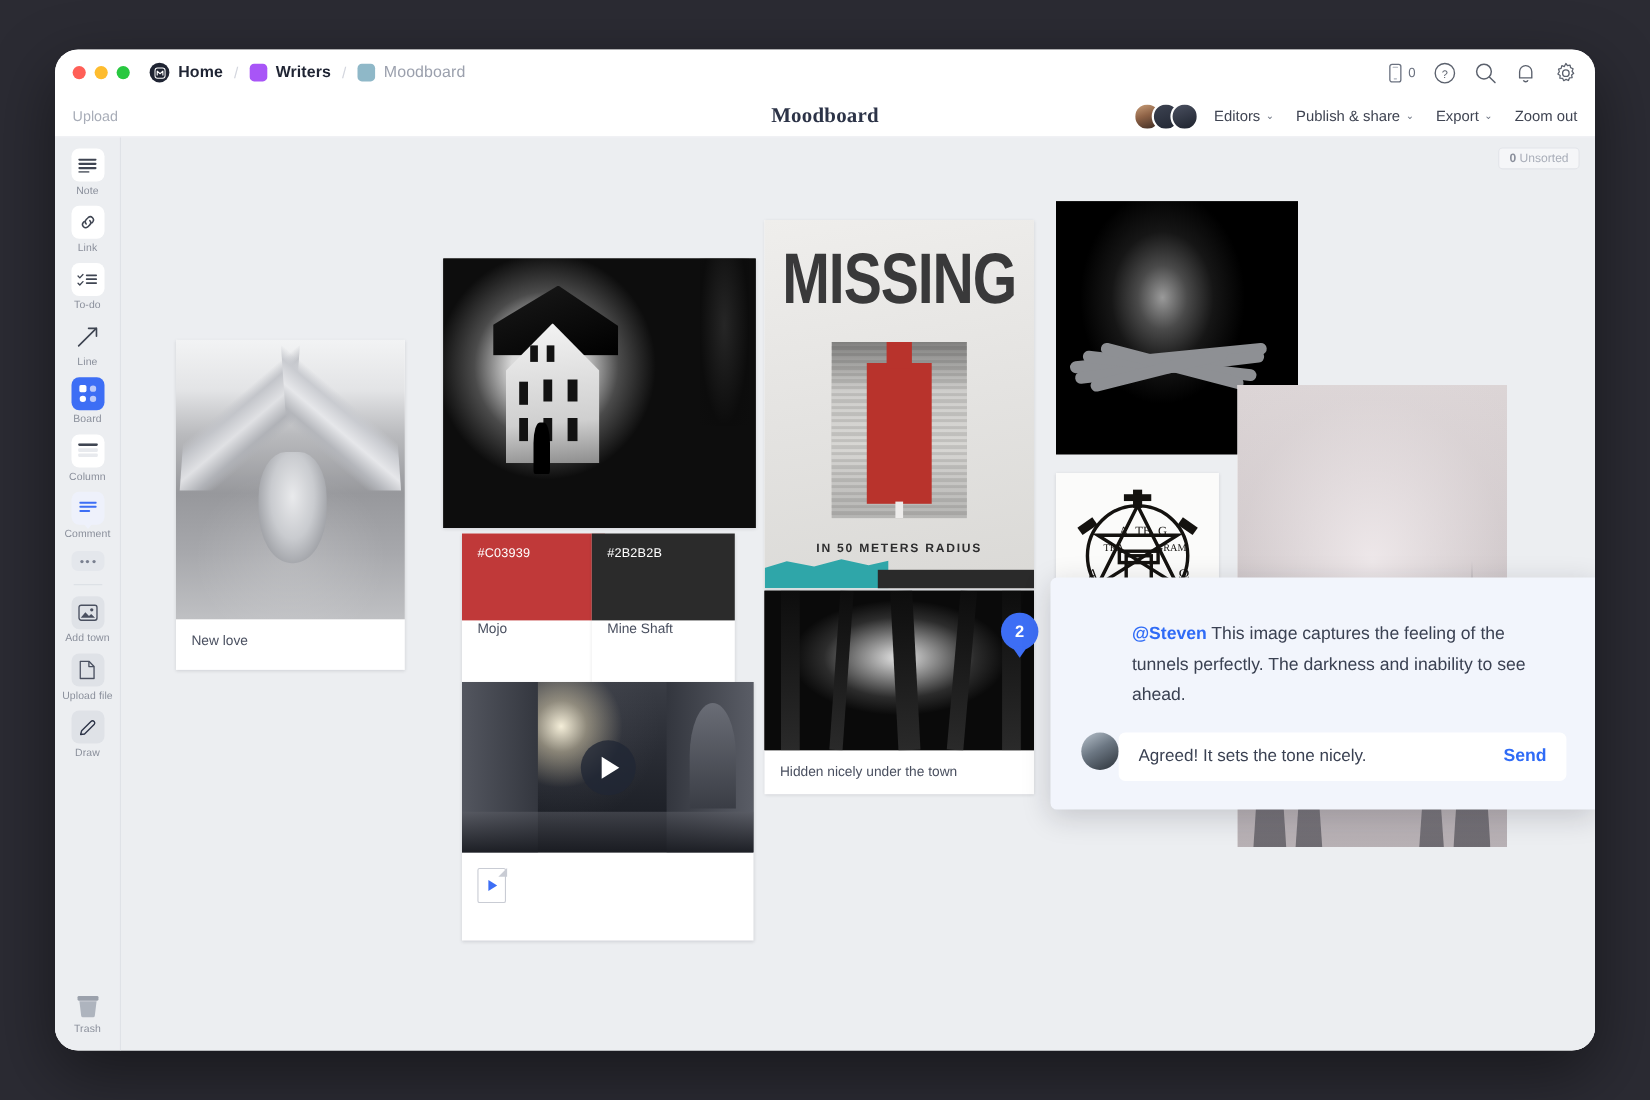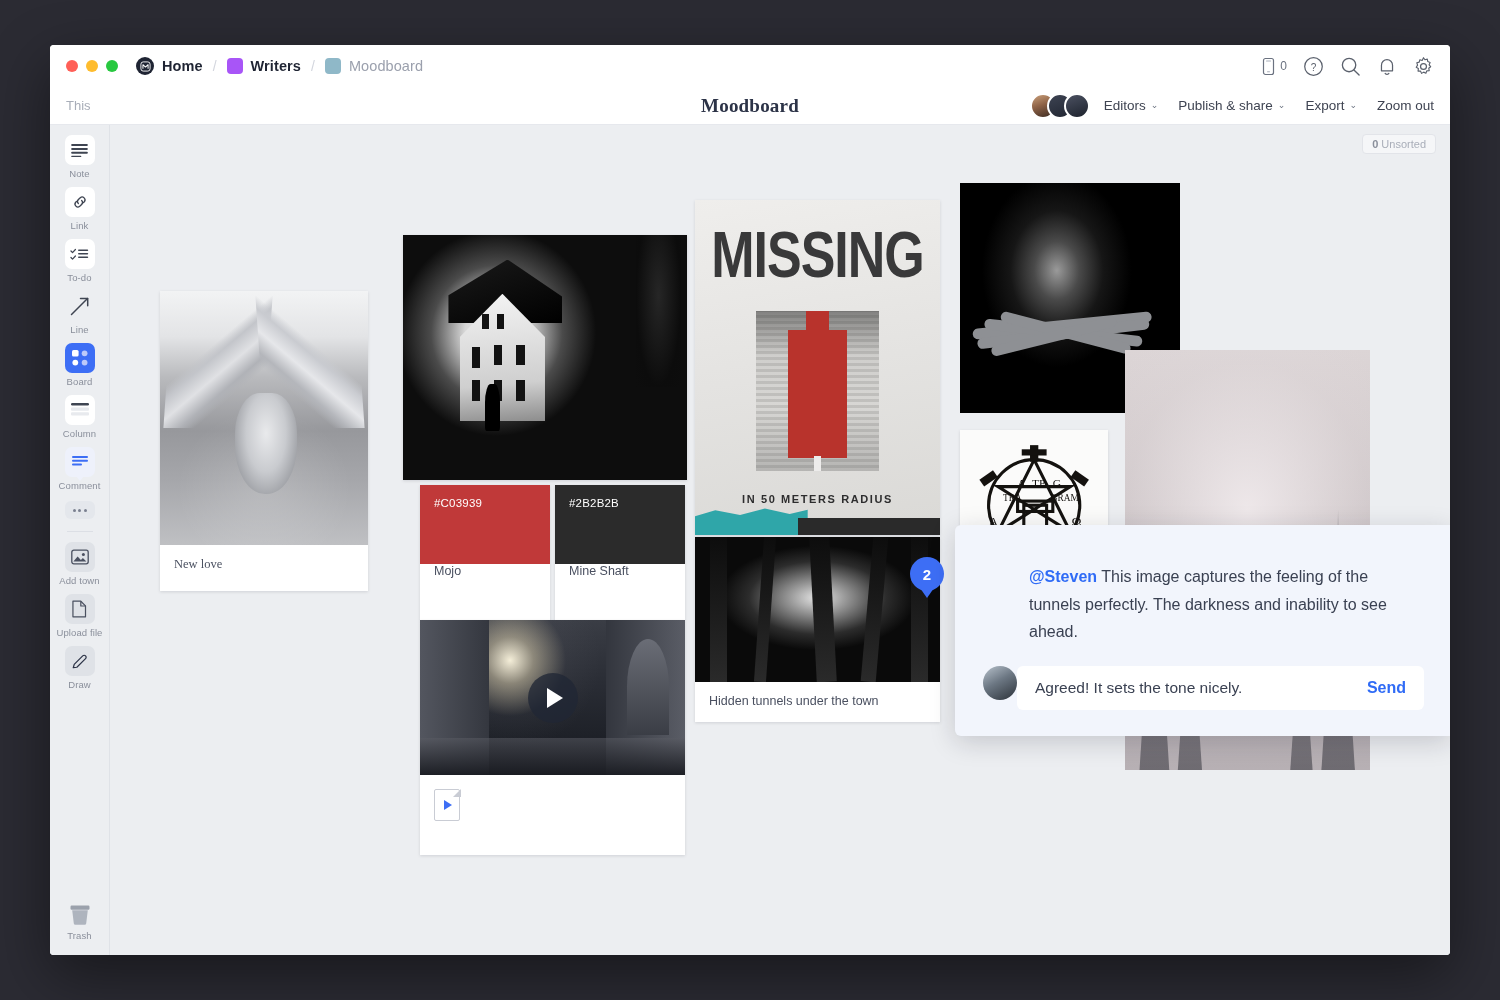--- a/index.html
+++ b/index.html
@@ -11,21 +11,21 @@
   }
   .desktop {
     width: 1500px; height: 1000px;
     background: #2b2b33;
     display: flex; align-items: center; justify-content: center;
   }
   .window {
     position: relative;
     width: 1400px; height: 910px;
     background: #ffffff;
-    border-radius: 4px;
+    border-radius: 21px;
     overflow: hidden;
     box-shadow: 0 20px 60px rgba(0,0,0,.45);
     display: flex; flex-direction: column;
   }
 
   
   .titlebar {
     height: 42px; flex: 0 0 42px;
     background: #ffffff;
     display: flex; align-items: center;
@@ -453,21 +453,21 @@
       <span class="tb-icon">
         <svg width="21" height="21" viewBox="0 0 22 22">
               <circle cx="11" cy="11" r="3.1" fill="none" stroke="#5b616d" stroke-width="1.3"></circle>
               <path d="M11 1.8l1.5 2.1 2.5-.6.5 2.5 2.4 1-1 2.4 1.6 2-2 1.6.5 2.5-2.6.3-.9 2.4-2.3-1.1-2.2 1.3-1.1-2.3-2.6-.1.3-2.6-2.2-1.4 1.4-2.2-.8-2.5 2.5-.7.7-2.5 2.4.8z" fill="none" stroke="#5b616d" stroke-width="1.2" stroke-linejoin="round"></path>
             </svg>
       </span>
     </div>
   </div>
 
   <div class="subheader">
-    <span class="saved">This</span>
+    <span class="saved">Upload</span>
     <div class="board-title">Moodboard</div>
     <div class="sh-right">
       <div class="avatars">
         <span class="av av1"></span>
         <span class="av av2"></span>
         <span class="av av3"></span>
       </div>
       <div class="menu-item">
         <span>Editors</span>
         <span class="caret">⌄</span>
@@ -636,35 +636,35 @@
             <span class="win" style="left:40%;top:40%;width:10%;height:16%"></span>
             <span class="win" style="left:66%;top:40%;width:10%;height:16%"></span>
             <span class="win" style="left:14%;top:68%;width:10%;height:16%"></span>
             <span class="win" style="left:40%;top:68%;width:10%;height:16%"></span>
             <span class="win" style="left:66%;top:68%;width:10%;height:16%"></span>
           </div>
           <div class="house-fig"></div>
         </div>
       </div>
 
-      <div class="card" style="left:50px; top:166px; width:208px; height:300px;font-family:Liberation Serif, serif;">
+      <div class="card" style="left:50px; top:184px; width:208px; height:300px;">
         <div class="thumb img-hands" style="height:254px">
           <div class="hands-knot"></div>
         </div>
         <div class="cap">New love</div>
       </div>
 
       <div class="sw-card" style="left:310px; top:360px; width:130px; height:135px;">
         <div class="sw-top" style="background:#C03939">
           <span>#C03939</span>
         </div>
         <div class="sw-name">Mojo</div>
       </div>
 
-      <div class="sw-card" style="left:445px; top:360px; width:130px; height:135px;">
+      <div class="sw-card" style="left:428px; top:360px; width:130px; height:135px;">
         <div class="sw-top" style="background:#2B2B2B">
           <span>#2B2B2B</span>
         </div>
         <div class="sw-name">Mine Shaft</div>
       </div>
 
       <div class="card" style="left:310px; top:495px; width:265px; height:235px;">
         <div class="thumb img-alley" style="height:155px">
           <div class="alley-wallL"></div>
           <div class="alley-wallR"></div>
@@ -740,21 +740,21 @@
       </div>
 
       <div class="card" style="left:585px; top:412px; width:245px; height:185px;">
         <div class="thumb img-tunnel" style="height:145px">
           <span class="tun-tree" style="left:6%; top:0; width:7%; height:100%"></span>
           <span class="tun-tree" style="left:26%; top:0; width:5%; height:100%; transform:rotate(4deg)"></span>
           <span class="tun-tree" style="left:48%; top:0; width:8%; height:100%; transform:rotate(-3deg)"></span>
           <span class="tun-tree" style="left:70%; top:0; width:6%; height:100%; transform:rotate(5deg)"></span>
           <span class="tun-tree" style="left:88%; top:0; width:7%; height:100%"></span>
         </div>
-        <div class="cap">Hidden tunnels under the town</div>
+        <div class="cap">Hidden nicely under the town</div>
       </div>
 
       <div class="pin" style="left:800px; top:432px;">
         <div class="pin-body">2</div>
       </div>
 
       <div class="popover">
         <div class="cmt-text">
           <span class="mention">@Steven</span><span> This image captures the feeling of the tunnels perfectly. The darkness and inability to see ahead.</span>
         </div>

